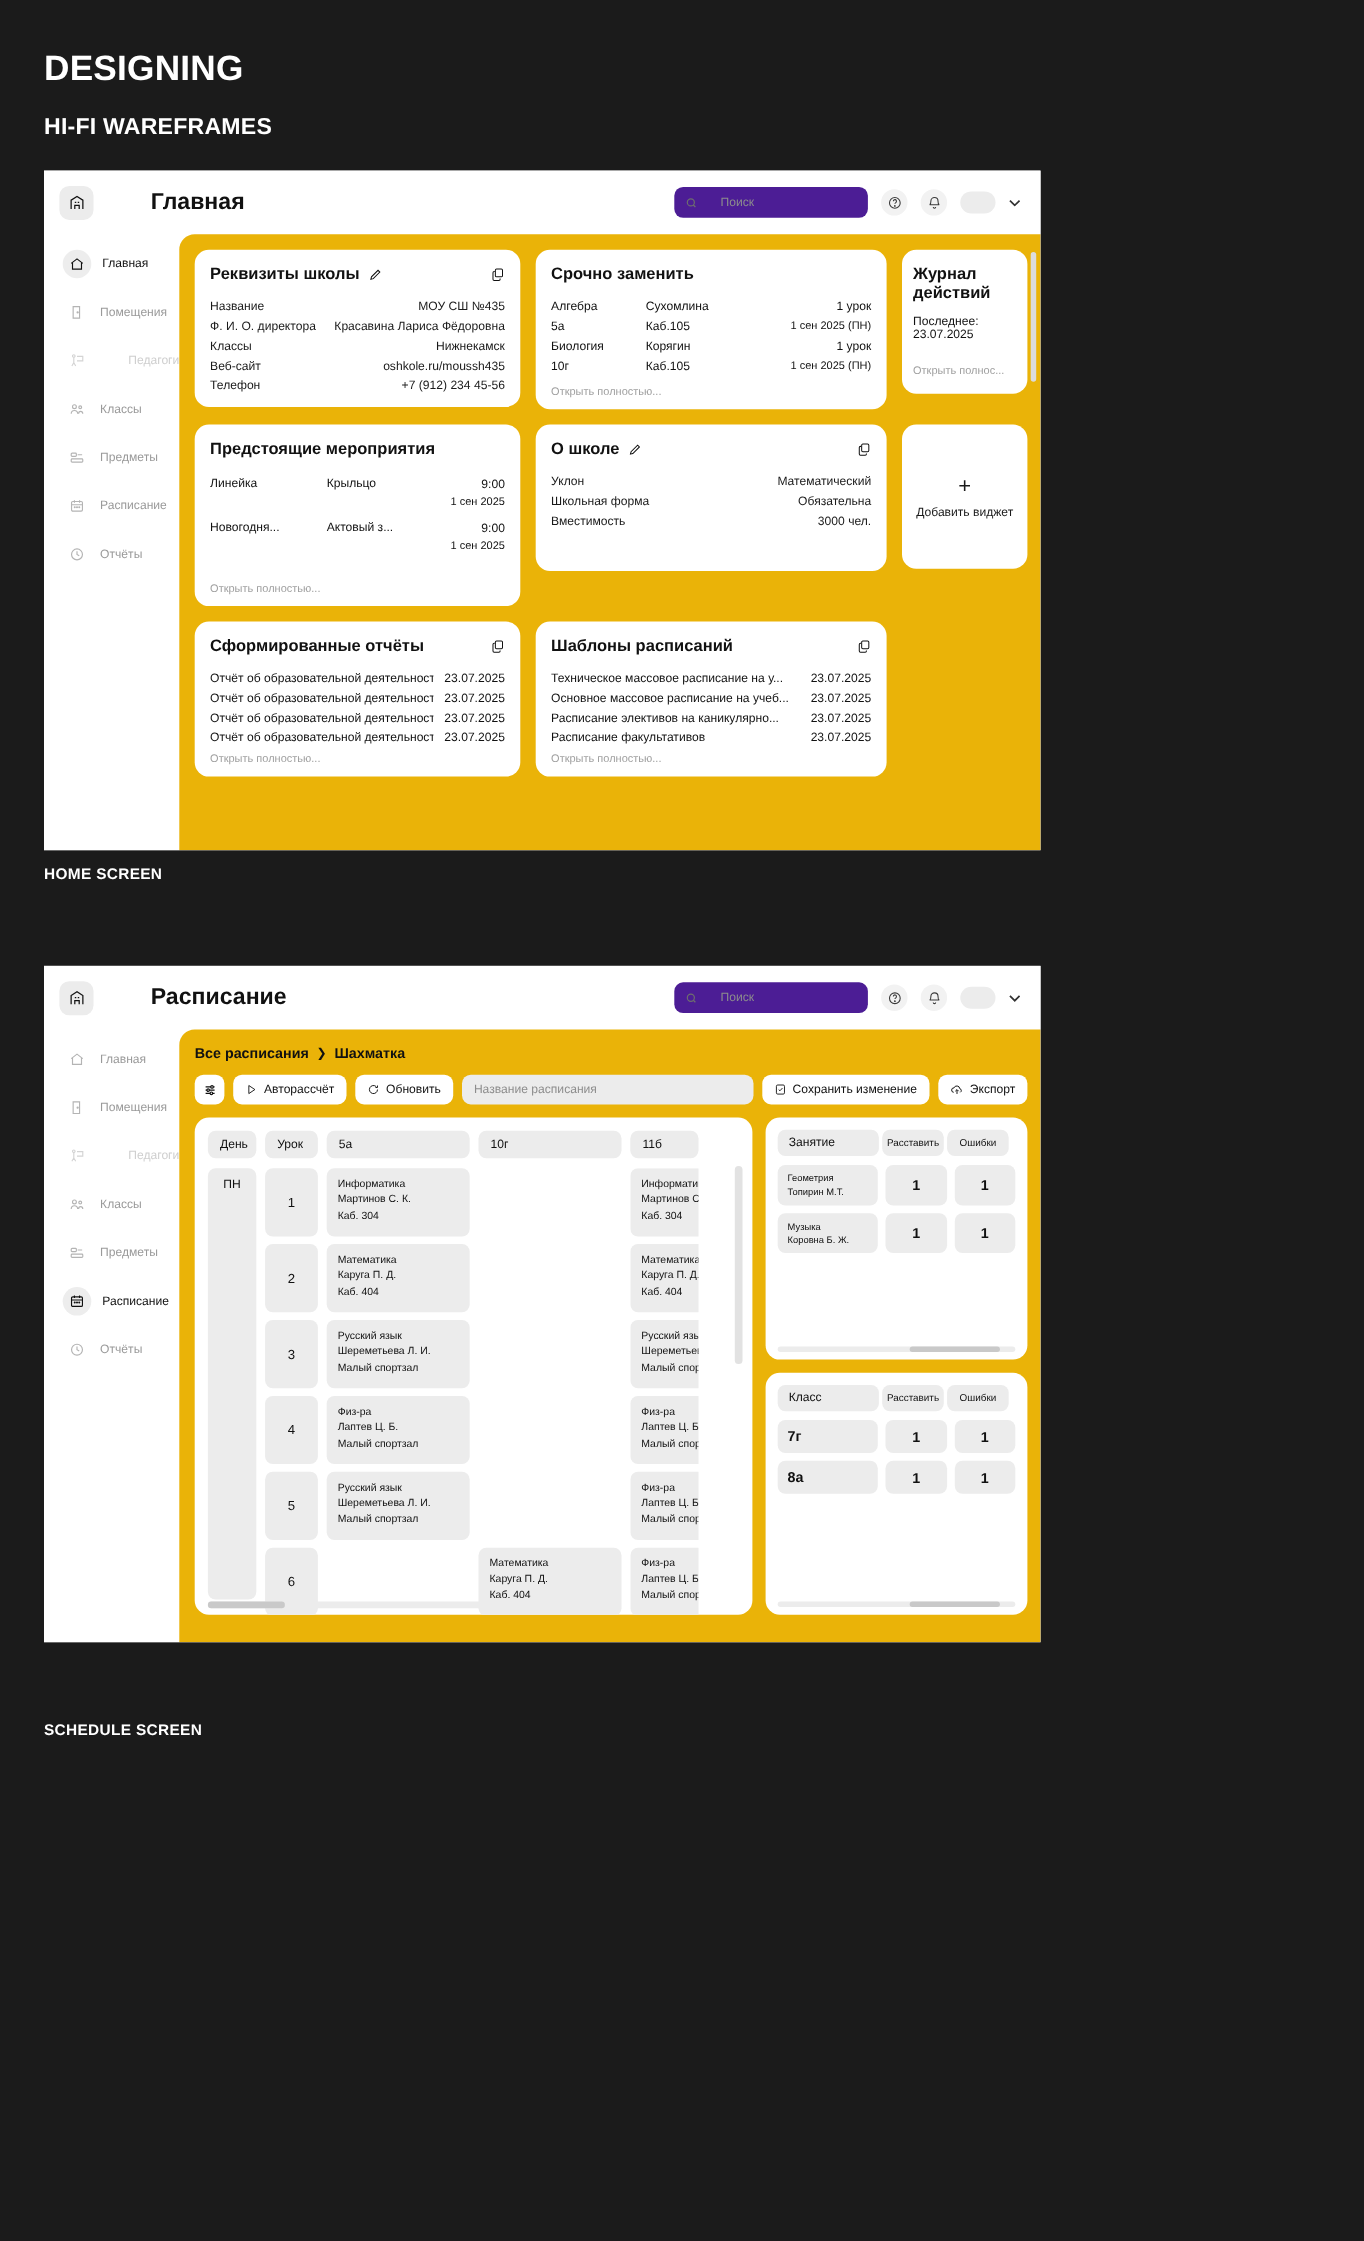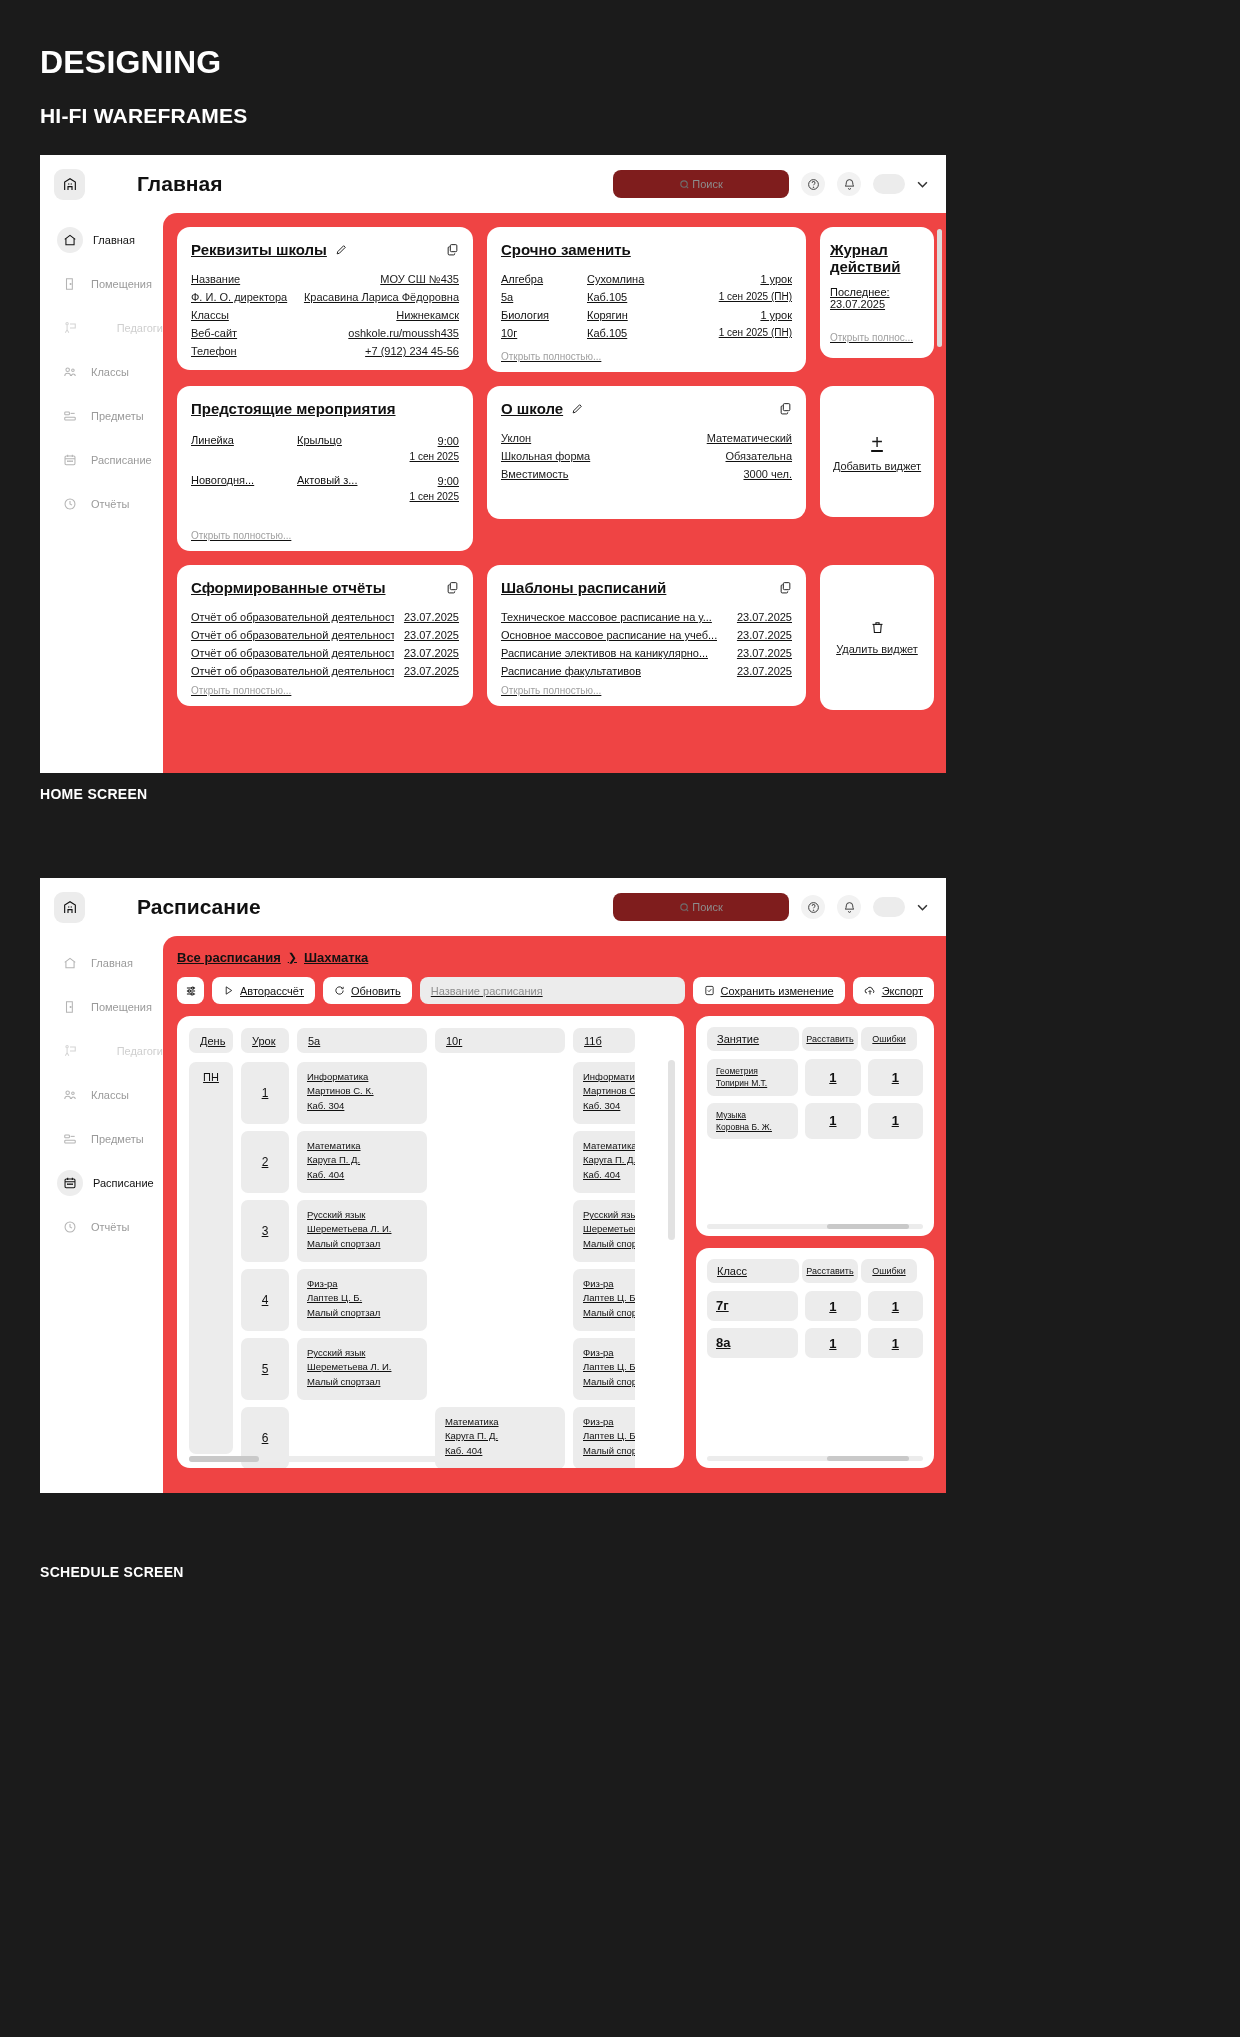--- a/index.html
+++ b/index.html
@@ -48,22 +48,22 @@
     width: 31px; height: 31px; border-radius: 9px; background: #ececec;
     display: flex; align-items: center; justify-content: center; flex: none;
   }
   .app-title {
     margin-left: 52px; font-size: 21px; font-weight: 700; color: #111;
   }
   .topbar-right {
     margin-left: auto; display: flex; align-items: center; gap: 12px;
   }
   .searchbox {
-    width: 176px; height: 28px; background: #7f1d1d; border-radius: 8px;
-    display: flex; align-items: center; gap: 2px; padding: 0 10px; justify-content: center;
+    width: 176px; height: 28px; background: #4c1d95; border-radius: 8px;
+    display: flex; align-items: center; gap: 21px; padding: 0 10px;
   }
   .searchbox .ph { font-size: 11px; color: #8d8d8d; }
   .icon-round {
     width: 24px; height: 24px; border-radius: 50%; background: #f2f2f2;
     display: flex; align-items: center; justify-content: center;
   }
   .avatar { width: 32px; height: 20px; border-radius: 10px; background: #ececec; }
   .chev { font-size: 10px; color: #333; }
 
   
@@ -80,22 +80,22 @@
   .nav-item .ni {
     width: 22px; height: 22px; display: flex; align-items: center; justify-content: center; flex: none;
   }
   .nav-item.active { color: #111; font-weight: 400; }
   .nav-item.active .ni {
     background: #ededed; border-radius: 50%; width: 26px; height: 26px; margin-left: -2px;
   }
   .nav-item.dim { color: #cfcfcf; justify-content: space-between; }
 
   .content {
-    flex: 1; background: #ef4444; border-top-left-radius: 14px;
-    padding: 14px 12px 0 14px; position: relative; overflow: hidden; text-decoration: underline;
+    flex: 1; background: #eab308; border-top-left-radius: 14px;
+    padding: 14px 12px 0 14px; position: relative; overflow: hidden;
   }
 
   
   .grid {
     display: grid;
     grid-template-columns: 296px 1fr 114px;
     gap: 14px;
     align-items: start;
   }
   .card {
@@ -553,30 +553,20 @@
               <span class="rn">Расписание элективов на каникулярно...</span>
               <span class="rd">23.07.2025</span>
             </div>
           <div class="rep-row">
               <span class="rn">Расписание факультативов</span>
               <span class="rd">23.07.2025</span>
             </div>
           <div class="open-link" style="margin-top:5px">Открыть полностью...</div>
         </div>
 
-        <div class="mini-center" style="height:145px">
-          <div class="plus">
-            <svg width="15" height="15" viewBox="0 0 24 24" fill="none" stroke="#111" stroke-width="1.7">
-                <path d="M4 7h16"></path>
-                <path d="M6 7l1 13h10l1-13"></path>
-                <path d="M9.5 7V4.5h5V7"></path>
-              </svg>
-          </div>
-          <div>Удалить виджет</div>
-        </div>
 
       </div>
     </div>
   </div>
 </div>
 
 <div class="frame sched">
 
   <div class="topbar">
     <div class="logo-btn">

